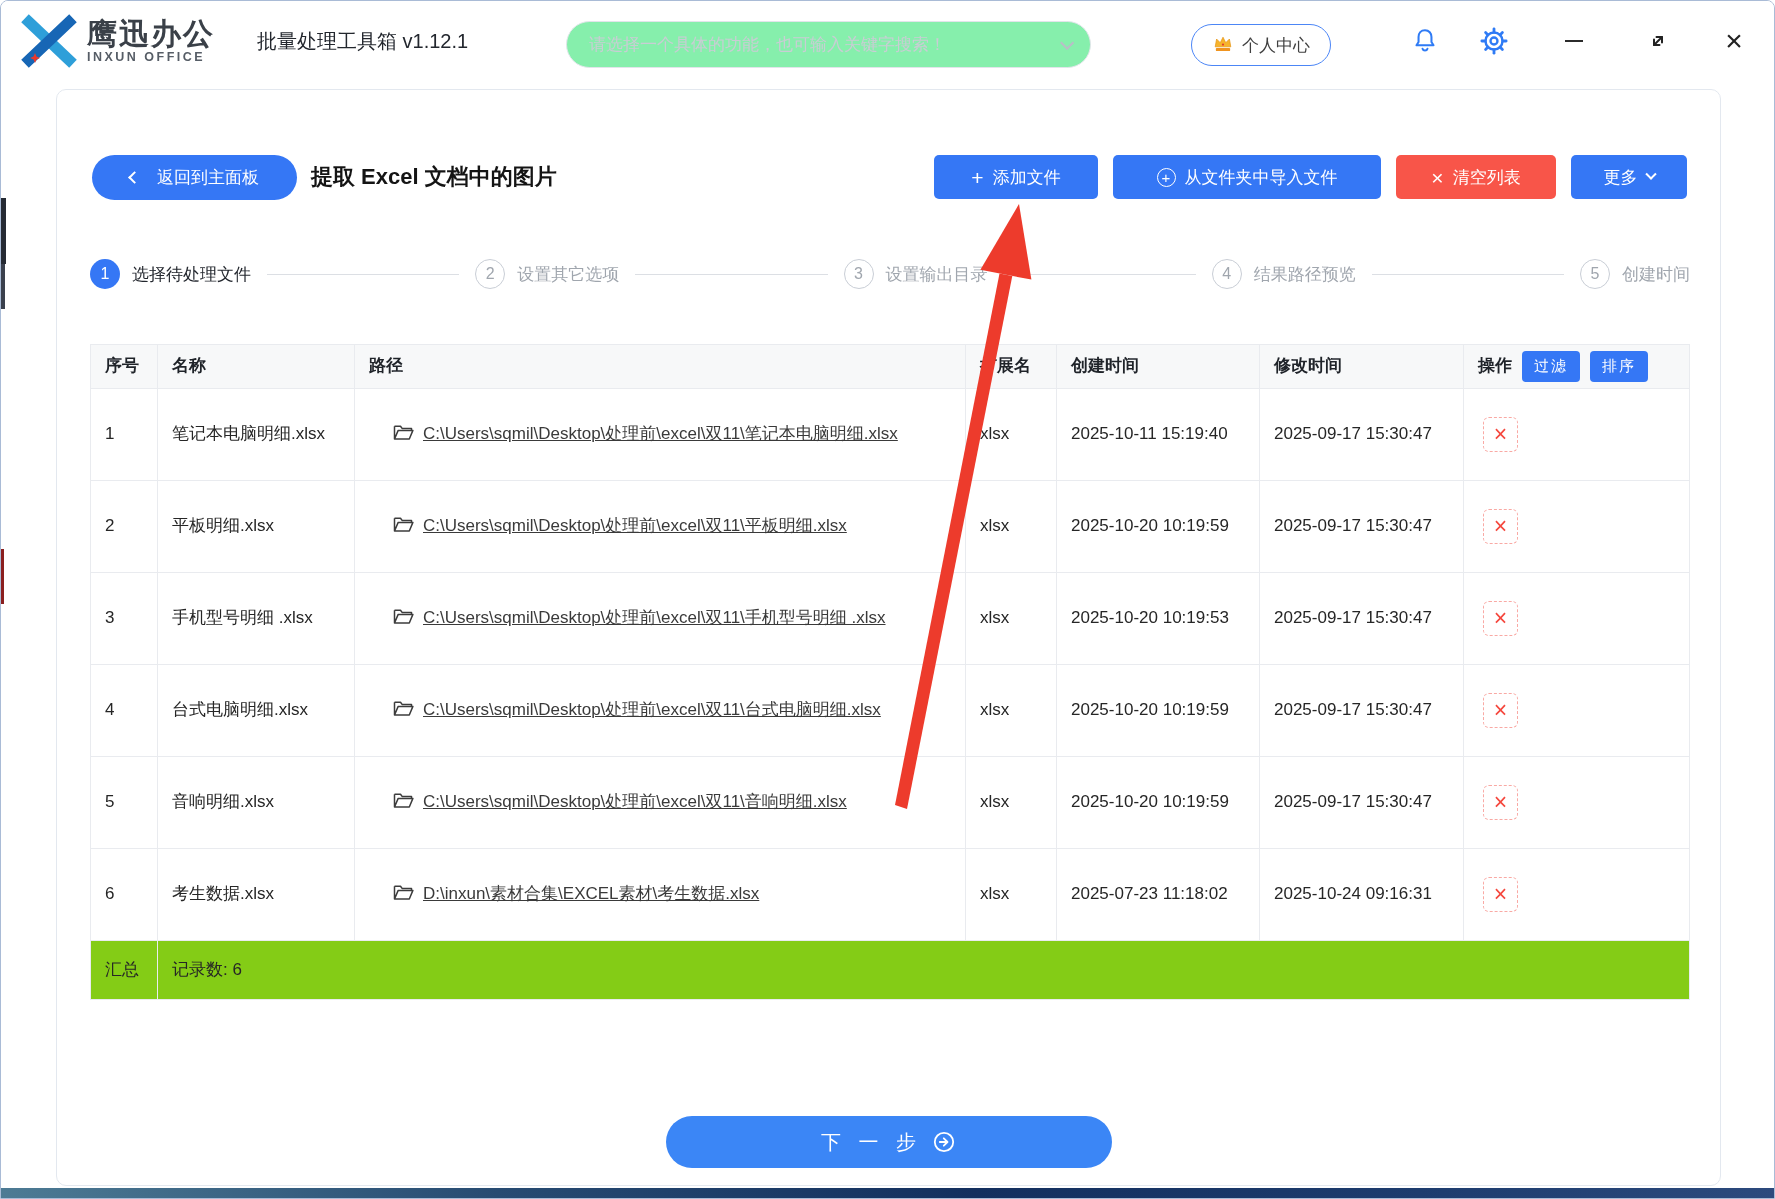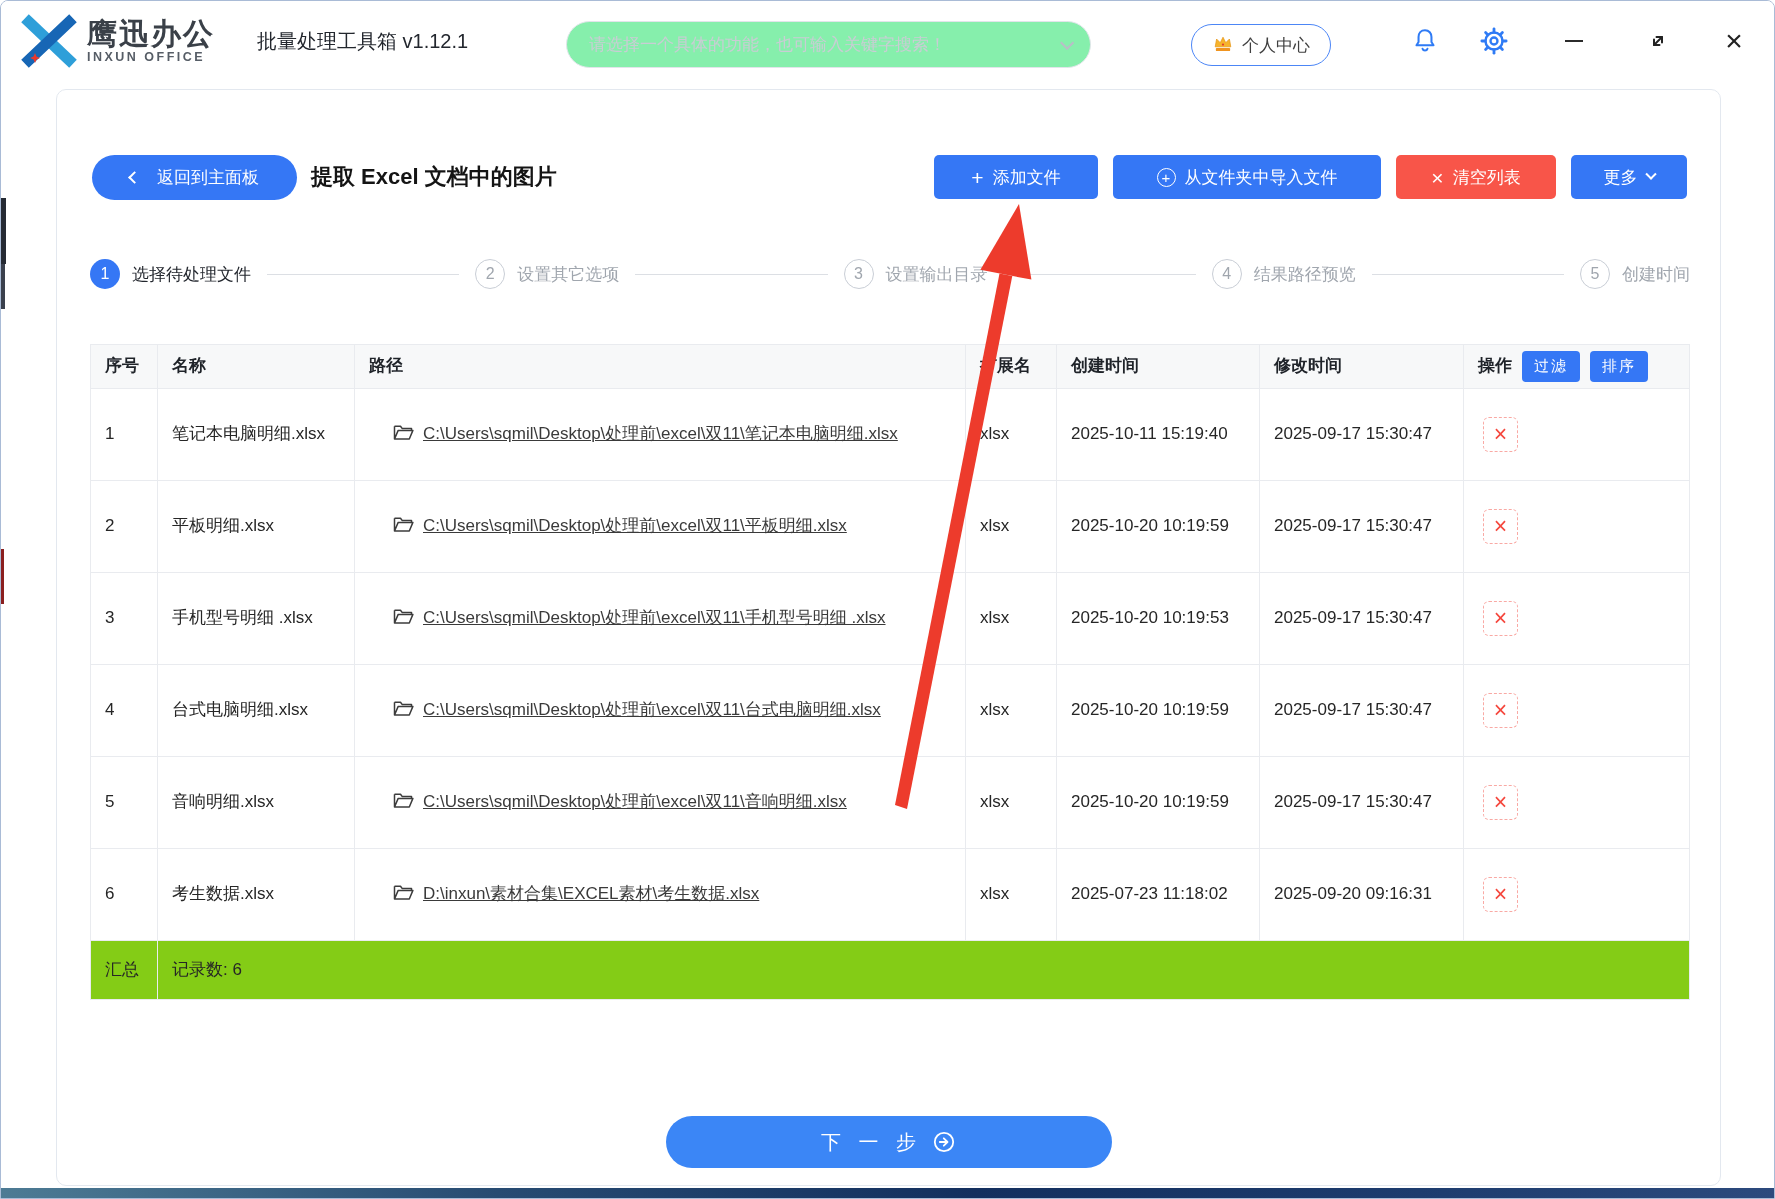--- a/index.html
+++ b/index.html
@@ -310,21 +310,21 @@
             <div class="td">6</div>
             <div class="td">考生数据.xlsx</div>
             <div class="td path-cell">
               <div class="path-inner"><svg class="folder-ico" width="21" height="17" viewBox="0 0 21 17">
                   <path d="M1.5 2.2 h6 l1.6 2.2 h9.4 v2" fill="none" stroke="#3c3c3c" stroke-width="1.5" stroke-linejoin="round"></path>
                   <path d="M1.5 2.2 V15 h14.8 l3.6-8.6 H5.2 L1.5 15" fill="none" stroke="#3c3c3c" stroke-width="1.5" stroke-linejoin="round"></path>
                 </svg><a class="path-link">D:\inxun\素材合集\EXCEL素材\考生数据.xlsx</a></div>
             </div>
             <div class="td">xlsx</div>
             <div class="td">2025-07-23 11:18:02</div>
-            <div class="td">2025-09-20 09:16:31</div>
+            <div class="td">2025-10-24 09:16:31</div>
             <div class="td">
               <button class="del-btn">×</button>
             </div>
           </div>
         </div>
       <div class="tr sum">
         <div class="td">汇总</div>
         <div class="td">记录数: 6</div>
       </div>
     </div>

